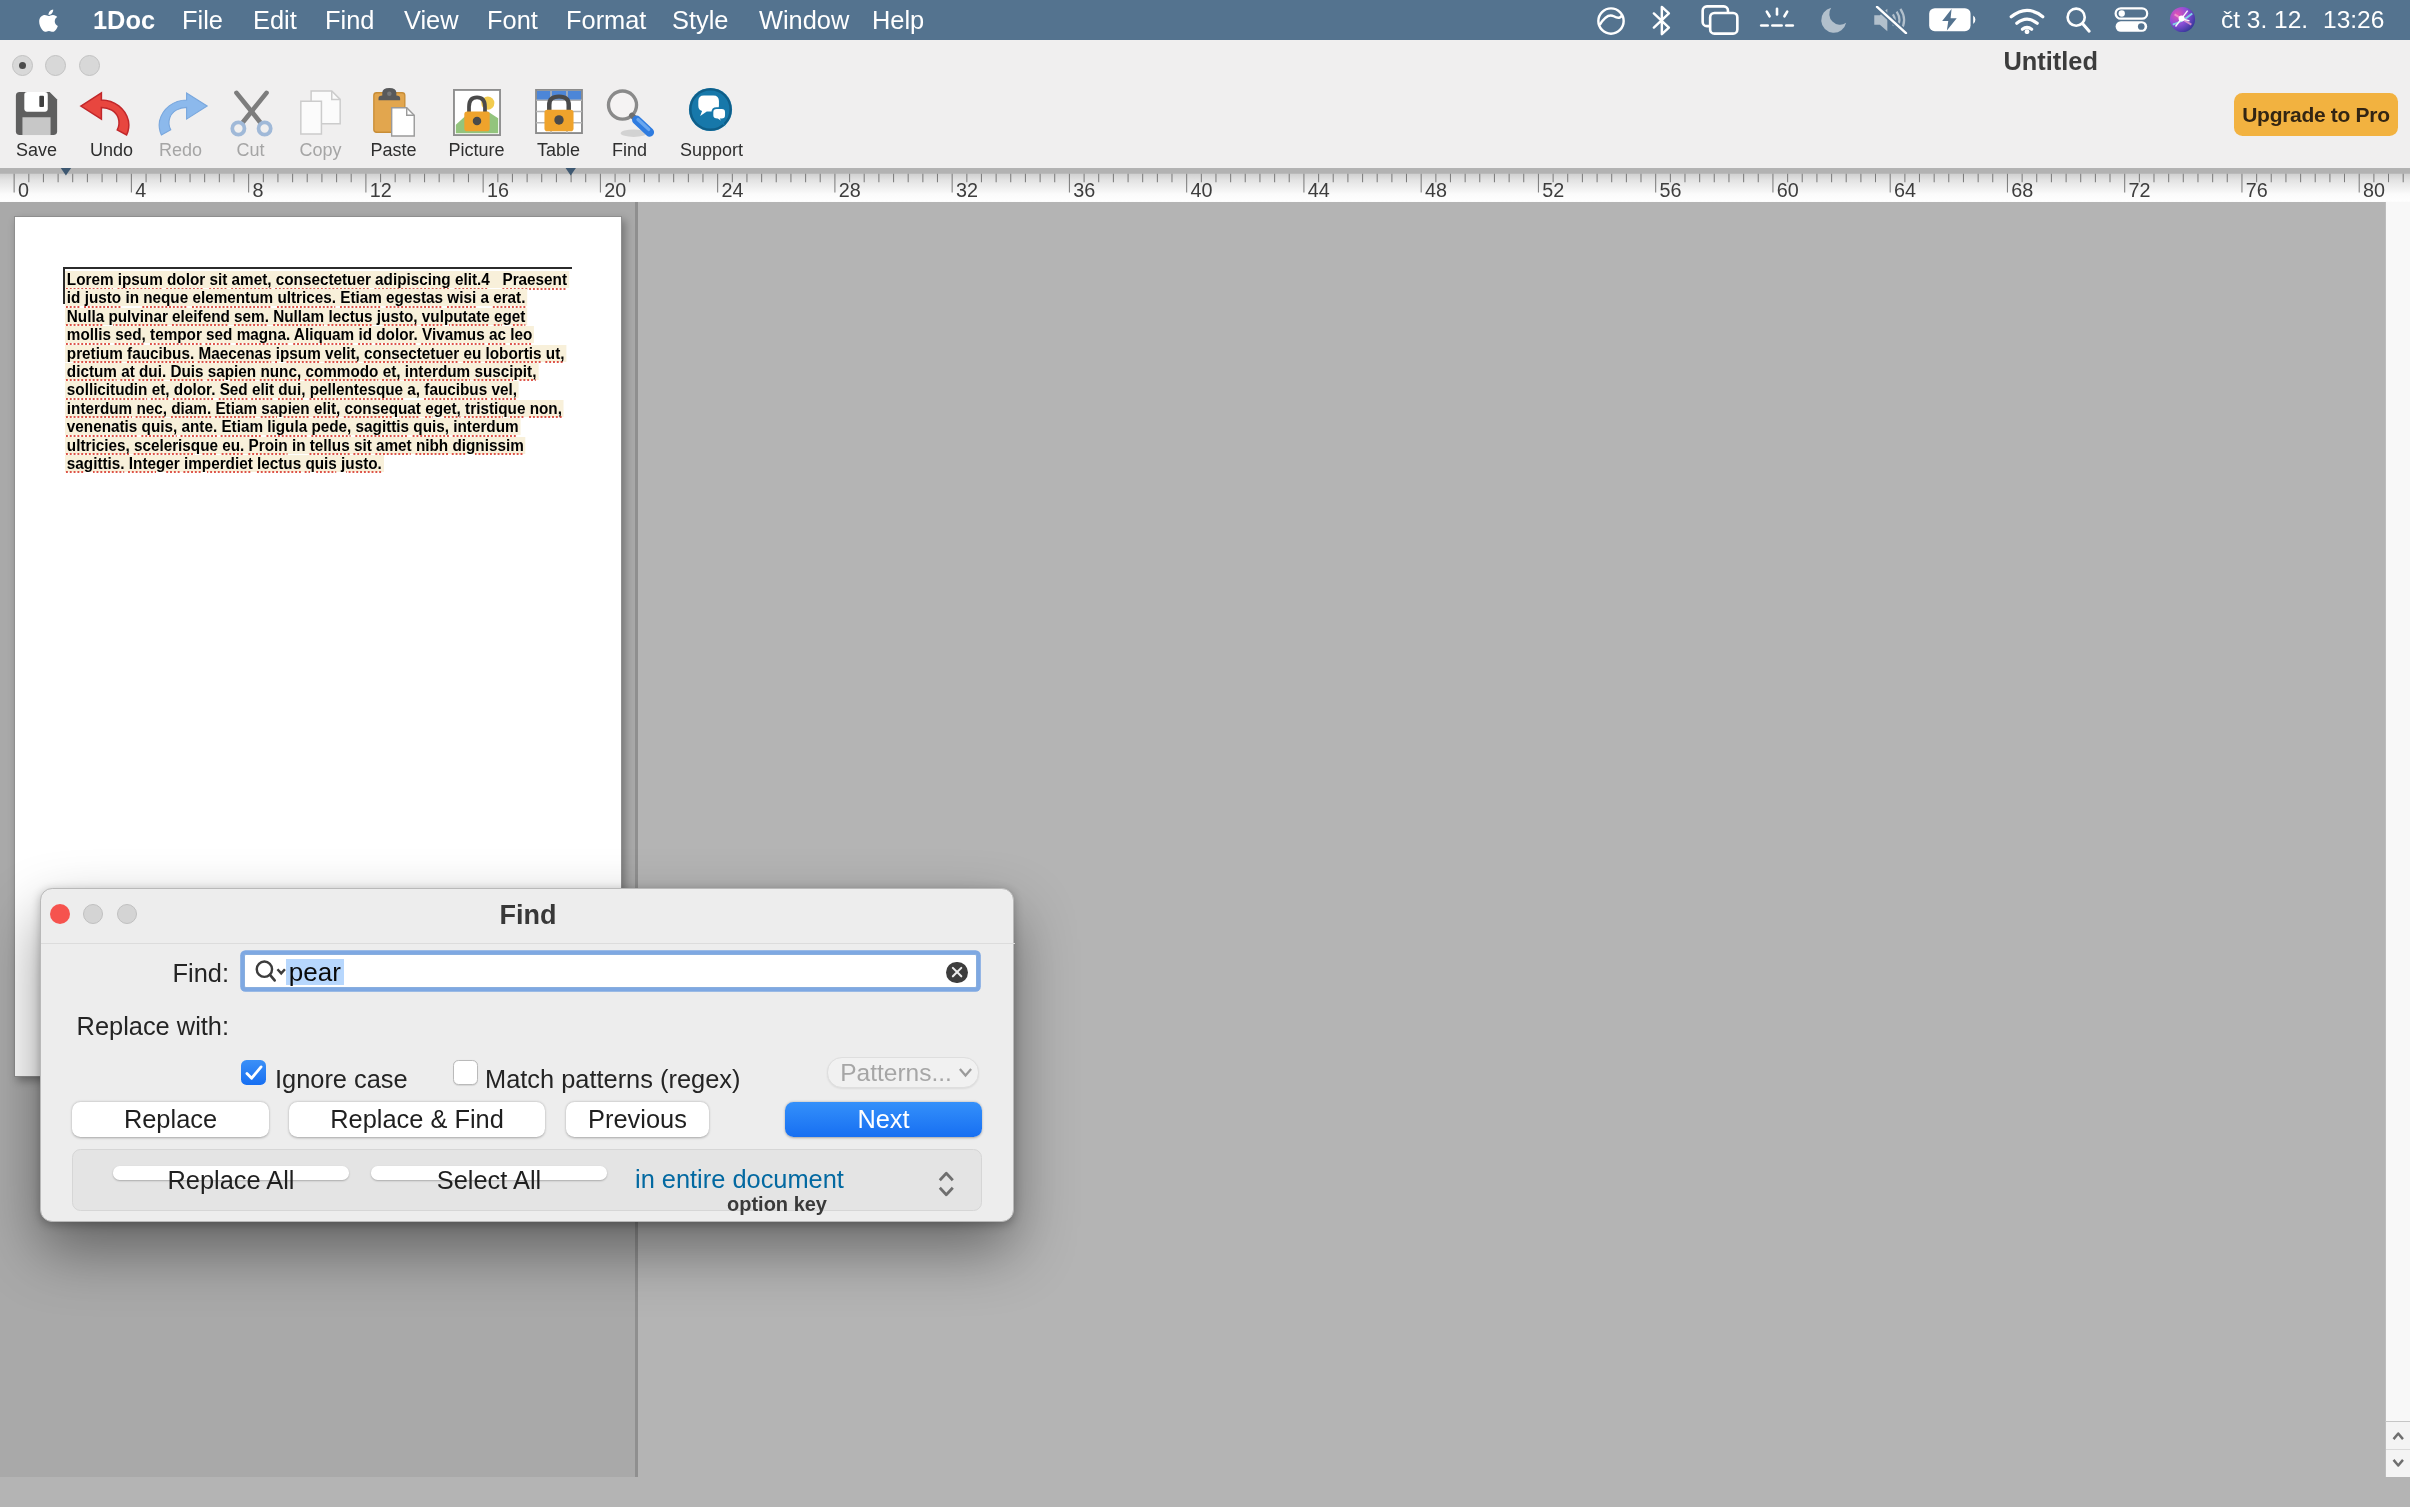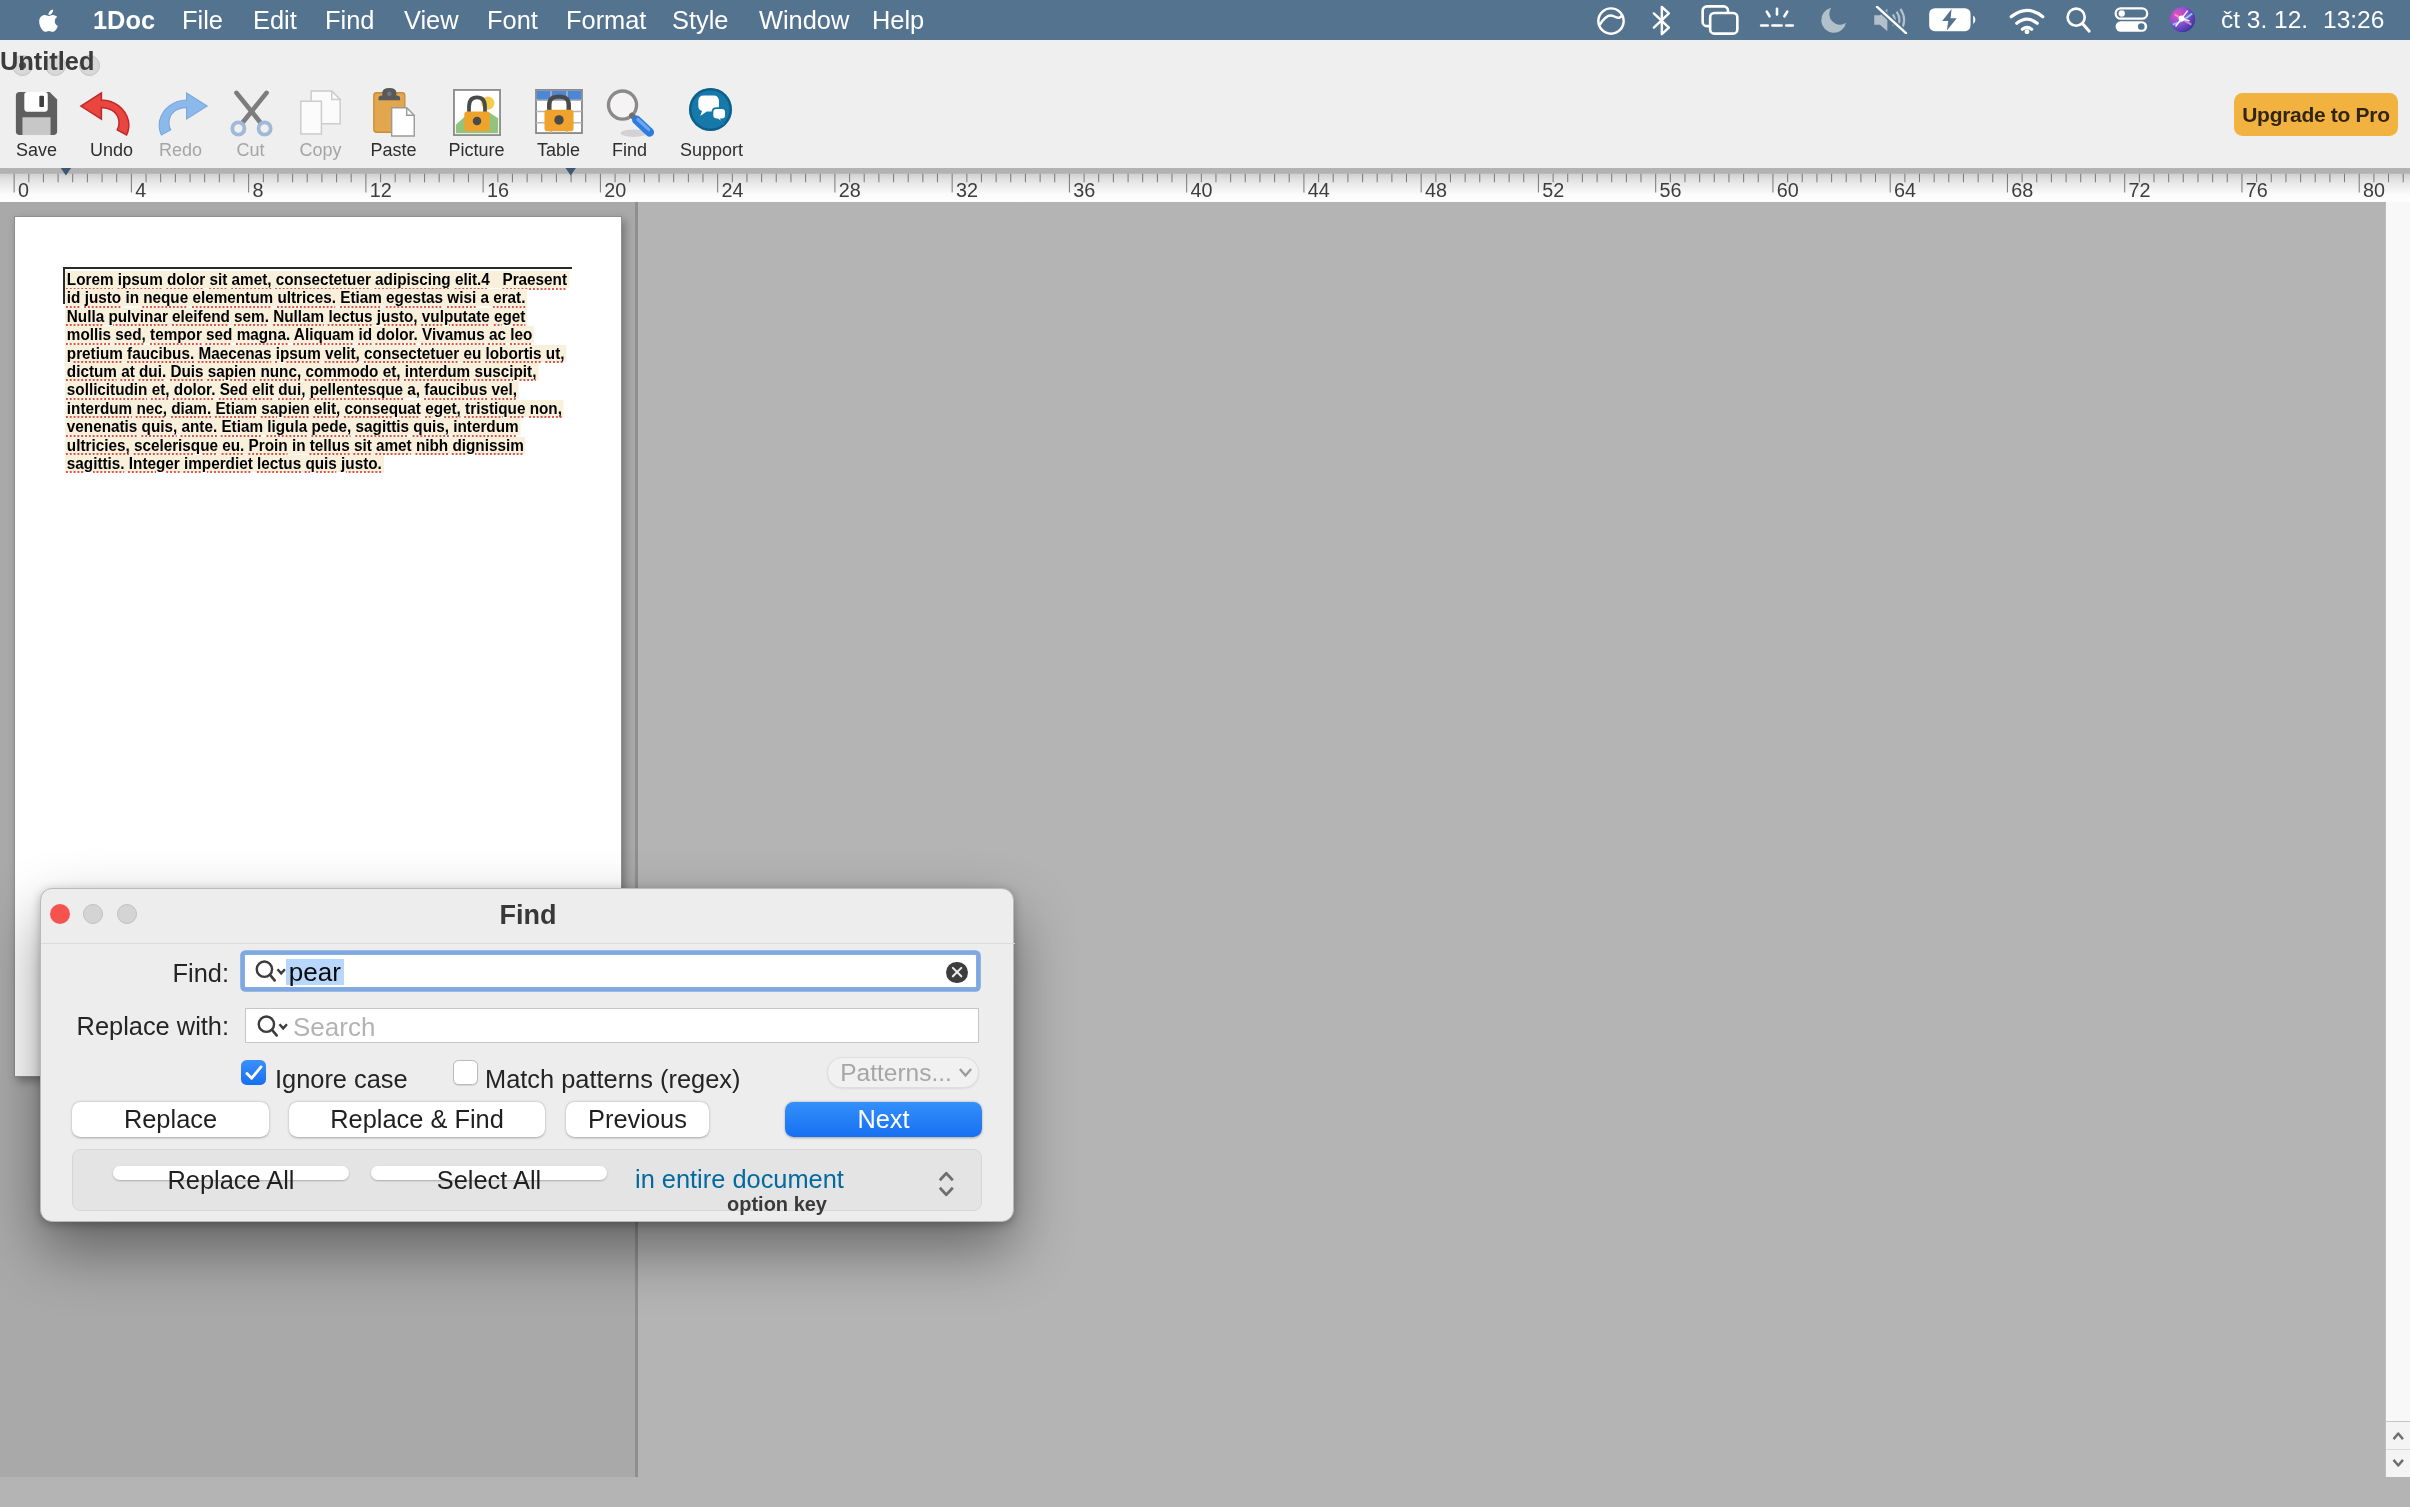--- a/index.html
+++ b/index.html
@@ -9,21 +9,21 @@
 
 
 #menubar{left:0;top:0;width:2411px;height:40px;background:#54738f;}
 .mi{top:0;height:26px;line-height:40px;color:#fff;font-size:25.4px;white-space:nowrap;}
 .mi.b{font-weight:bold;}
 #mb-right svg{position:absolute;top:0;}
 
 
 #toolbar{left:0;top:40px;width:2411px;height:128px;background:#f0efef;}
 .tl-circ{width:21px;height:21px;border-radius:50%;background:#d8d8d8;border:0.9px solid #c2c2c2;top:15px;}
-#wintitle{top:6.6px;left:0;width:2098px;text-align:left;font-size:25.4px;font-weight:bold;color:#3c3c3c;}
+#wintitle{top:6.6px;left:0;width:2098px;text-align:right;font-size:25.4px;font-weight:bold;color:#3c3c3c;}
 .ticon{top:50px;}
 .tlabel{top:100px;width:151px;text-align:center;font-size:18px;color:#2e2e2e;white-space:nowrap;}
 .tlabel.dis{color:#a5a5a5;}
 #upgrade{left:2234px;top:53px;width:164px;height:43px;border-radius:8.5px;background:#f2b240;
   text-align:center;line-height:43px;font-size:21px;font-weight:bold;color:#332513;letter-spacing:-0.3px;}
 
 
 #ruler{left:0;top:168px;width:2411px;height:35px;}
 
 
@@ -529,28 +529,20 @@
           <svg style="left:4.7px;top:4.7px;" width="12.2" height="12.2" viewBox="0 0 13 13">
             <g stroke="#ededed" stroke-width="2.2" stroke-linecap="round">
               <line x1="2" y1="2" x2="11" y2="11"></line>
               <line x1="11" y1="2" x2="2" y2="11"></line>
             </g>
           </svg>
         </div>
     </div>
 
     <div class="dlbl" style="left:0;top:123px;width:188px;text-align:right;">Replace with:</div>
-    <div id="replfield">
-      <svg style="left:8.5px;top:3.8px;" width="34" height="28" viewBox="0 0 36 30">
-          <circle cx="12" cy="12" r="8.2" fill="none" stroke="#3c3c3c" stroke-width="2.6"></circle>
-          <line x1="18" y1="18" x2="23" y2="24" stroke="#3c3c3c" stroke-width="2.8" stroke-linecap="round"></line>
-          <path d="M26 12 L30 16.5 L34 12" fill="none" stroke="#3c3c3c" stroke-width="2.6"></path>
-        </svg>
-      <span class="phold">Search</span>
-    </div>
 
     <div class="cb" id="cb1">
         <svg style="left:3.8px;top:4.7px;" width="18" height="16" viewBox="0 0 19 17">
           <path d="M2 9 L7 14 L17 2" fill="none" stroke="#fff" stroke-width="3" stroke-linecap="round" stroke-linejoin="round"></path>
         </svg>
       </div>
     <div class="dlbl" style="left:234px;top:176px;">Ignore case</div>
     <div class="cb" id="cb2"></div>
     <div class="dlbl" style="left:444px;top:176px;">Match patterns (regex)</div>
     <div id="patterns">Patterns...

